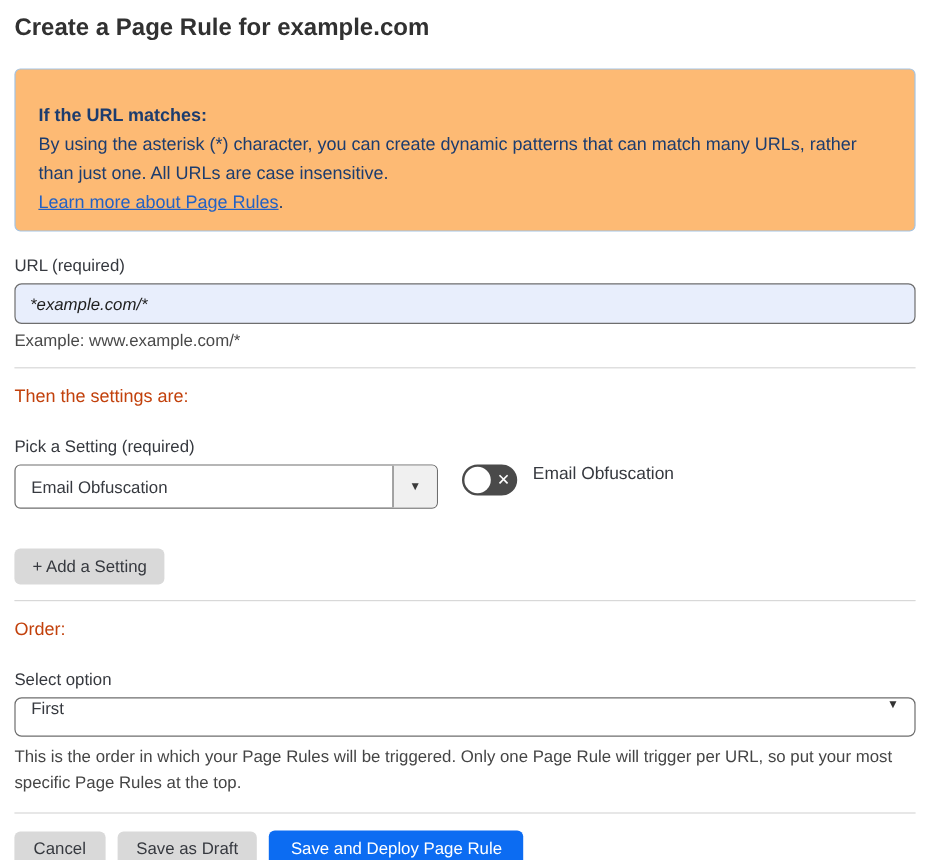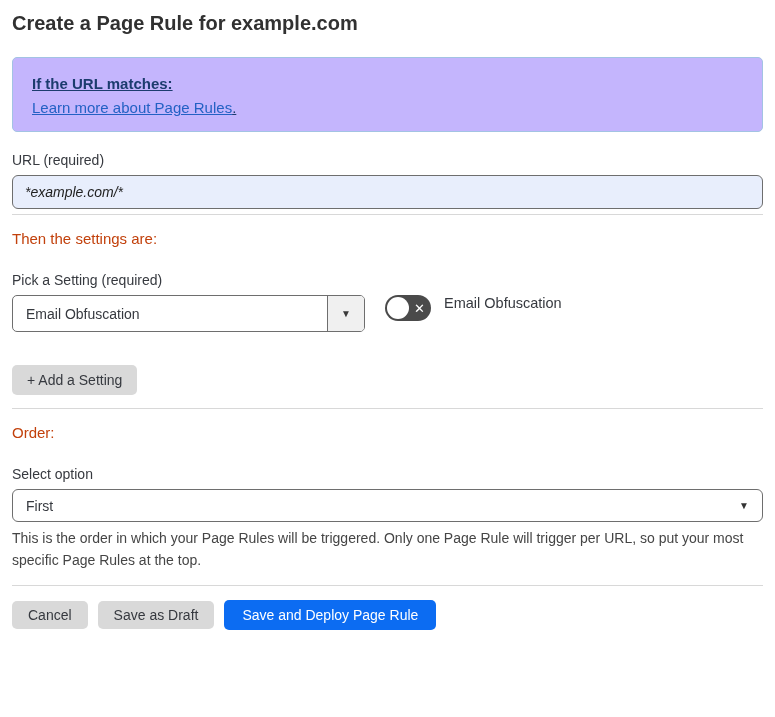--- a/index.html
+++ b/index.html
@@ -16,29 +16,28 @@
   h1.page-title {
     font-size: 20px;
     line-height: 26px;
     font-weight: 700;
     color: #313131;
     margin-bottom: 21px;
   }
 
   
   .info-box {
-    background: #c4b5fd;
+    background: #fdba74;
     border: 1px solid #a3c3e3;
     border-radius: 5px;
-    padding: 14px 19px 11px 19px;
+    padding: 27px 19px 11px 19px;
     color: #1c3c6e;
     font-size: 15px;
     line-height: 24px;
     margin-bottom: 20px;
-    text-decoration: underline;
   }
   .info-heading { font-weight: 700; }
   .info-link {
     color: #2361c4;
     text-decoration: underline;
     cursor: pointer;
   }
   .info-period { color: #1c3c6e; }
 
   .field-label {
@@ -172,21 +171,21 @@
   }
   .add-setting { margin-bottom: 13px; }
 
   .order-select {
     width: 100%;
     height: 33px;
     border: 1px solid #6e6e6e;
     border-radius: 6px;
     background: #ffffff;
     display: flex;
-    align-items: center;
+    align-items: flex-start;
     justify-content: space-between;
     padding: 0 13px;
     font-size: 14px;
     color: #36393f;
     cursor: pointer;
     margin-top: 1px;
   }
   .order-arrow { font-size: 10px; color: #333333; }
 
   .order-desc {
@@ -215,25 +214,27 @@
 </style>
 </head>
 <body>
 
 <div class="container">
 
   <h1 class="page-title">Create a Page Rule for example.com</h1>
 
   <div class="info-box">
     <div class="info-heading">If the URL matches:</div>
+    <div class="info-body">By using the asterisk (*) character, you can create dynamic patterns that can match many URLs, rather than just one. All URLs are case insensitive.</div>
     <div class="info-link-row"><a class="info-link">Learn more about Page Rules</a><span class="info-period">.</span></div>
   </div>
 
   <div class="field-label">URL (required)</div>
   <input type="text" class="url-input" value="*example.com/*" style="">
+  <div class="field-hint">Example: www.example.com/*</div>
 
   <hr class="divider">
 
   <h2 class="section-heading">Then the settings are:</h2>
 
   <div class="field-label">Pick a Setting (required)</div>
 
   <div class="setting-row">
     <div class="select-box">
       <span class="select-value">Email Obfuscation</span>

